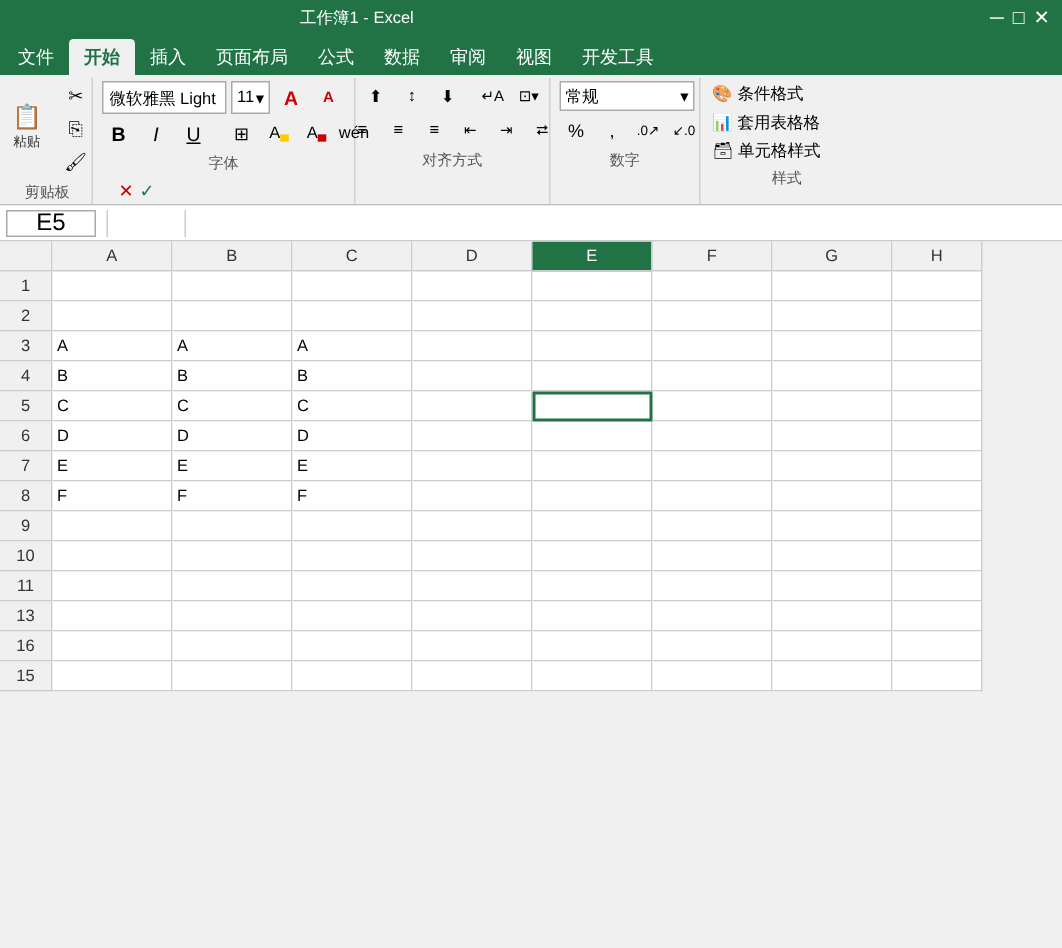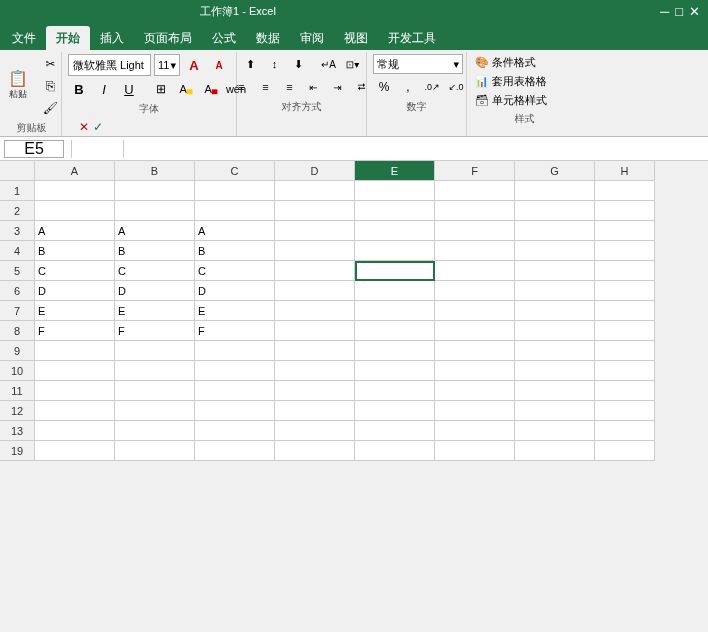--- a/index.html
+++ b/index.html
@@ -519,43 +519,43 @@
           <div class="cell col-a"></div>
           <div class="cell col-b"></div>
           <div class="cell col-c"></div>
           <div class="cell col-d"></div>
           <div class="cell col-e"></div>
           <div class="cell col-f"></div>
           <div class="cell col-g"></div>
           <div class="cell col-h"></div>
         </div>
         <div class="sheet-row">
-          <div class="row-num">12</div>
-          <div class="cell col-a"></div>
-          <div class="cell col-b"></div>
-          <div class="cell col-c"></div>
-          <div class="cell col-d"></div>
-          <div class="cell col-e"></div>
-          <div class="cell col-f"></div>
-          <div class="cell col-g"></div>
-          <div class="cell col-h"></div>
-        </div>
-        <div class="sheet-row">
           <div class="row-num">13</div>
           <div class="cell col-a"></div>
           <div class="cell col-b"></div>
           <div class="cell col-c"></div>
           <div class="cell col-d"></div>
           <div class="cell col-e"></div>
           <div class="cell col-f"></div>
           <div class="cell col-g"></div>
           <div class="cell col-h"></div>
         </div>
         <div class="sheet-row">
-          <div class="row-num">19</div>
+          <div class="row-num">16</div>
+          <div class="cell col-a"></div>
+          <div class="cell col-b"></div>
+          <div class="cell col-c"></div>
+          <div class="cell col-d"></div>
+          <div class="cell col-e"></div>
+          <div class="cell col-f"></div>
+          <div class="cell col-g"></div>
+          <div class="cell col-h"></div>
+        </div>
+        <div class="sheet-row">
+          <div class="row-num">15</div>
           <div class="cell col-a"></div>
           <div class="cell col-b"></div>
           <div class="cell col-c"></div>
           <div class="cell col-d"></div>
           <div class="cell col-e"></div>
           <div class="cell col-f"></div>
           <div class="cell col-g"></div>
           <div class="cell col-h"></div>
         </div>
       </div>

